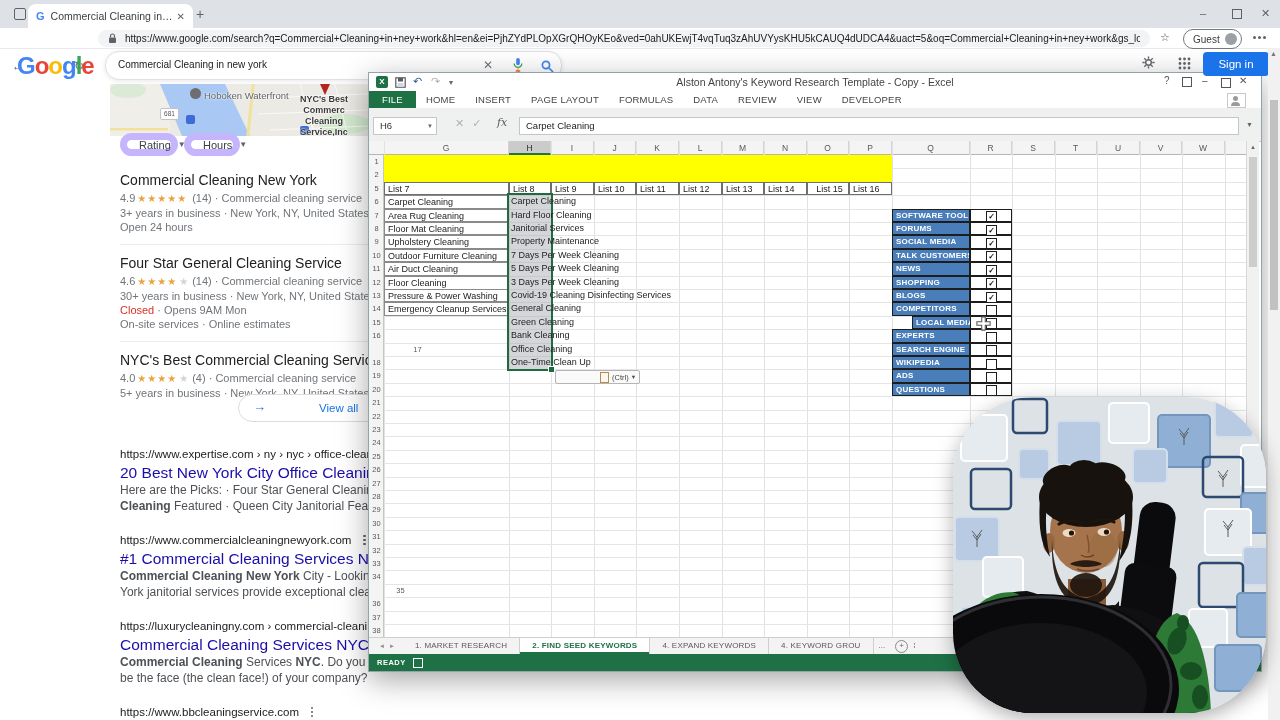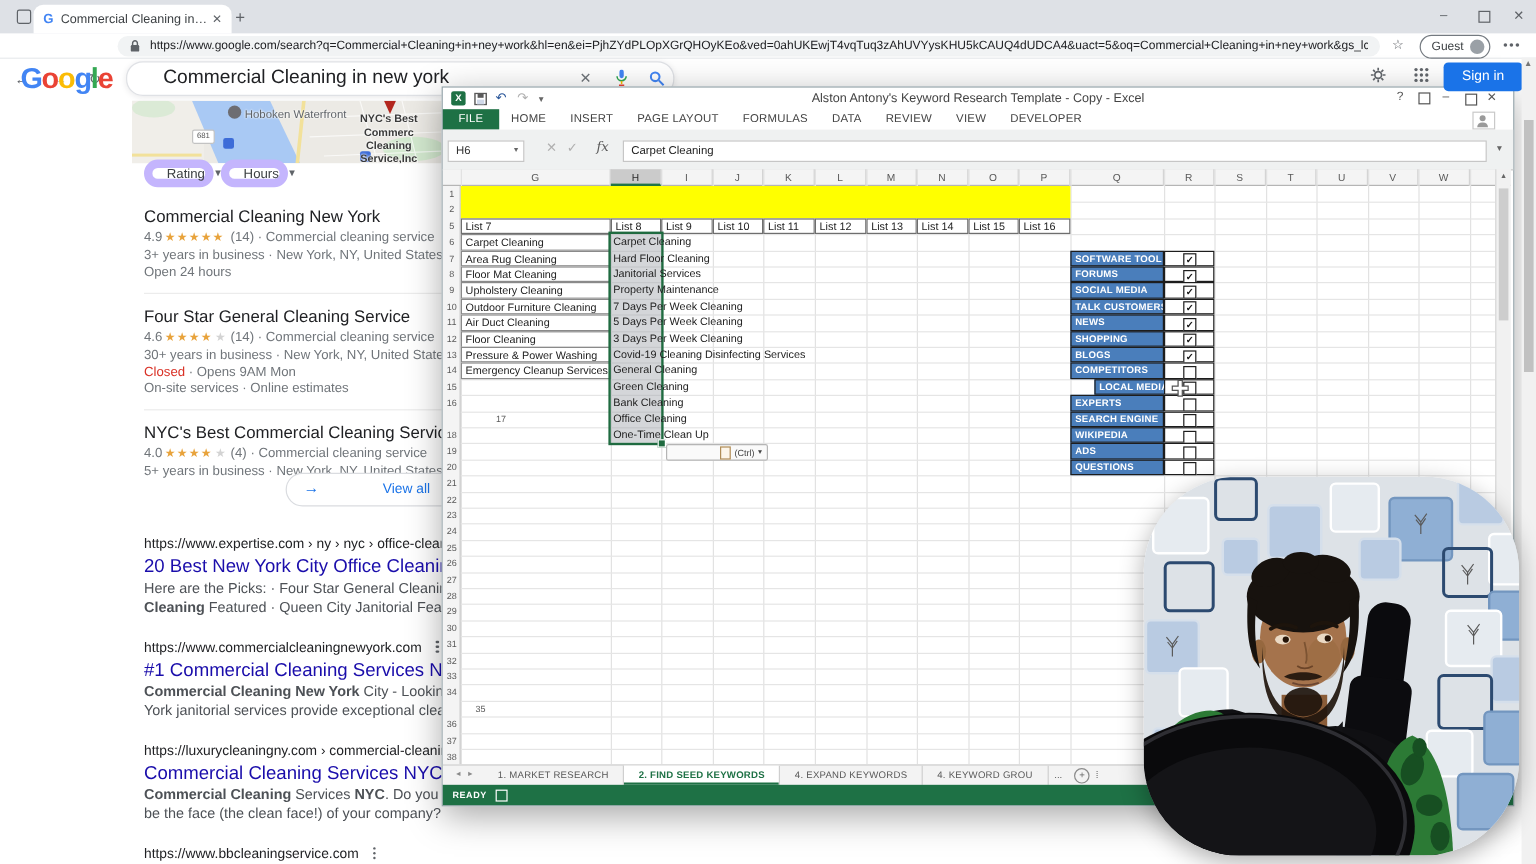--- a/index.html
+++ b/index.html
@@ -31,21 +31,21 @@
   .hdots{position:absolute;left:1253px;top:36px;width:3px;height:3px;border-radius:50%;background:#5f6368;
          box-shadow:5px 0 0 #5f6368,10px 0 0 #5f6368;}
   .bscroll{position:absolute;right:0;top:48px;width:12px;height:672px;background:#f1f1f1;z-index:22;}
   .bscroll .up{position:absolute;top:2px;left:2px;font-size:7px;color:#777;}
   .bscroll .thumb{position:absolute;top:52px;left:2px;width:8px;height:210px;background:#c1c1c1;}
 
   
   .glogo{position:absolute;left:17px;top:52px;font-size:24px;font-weight:bold;letter-spacing:-1px;z-index:1;}
   .gsearch{position:absolute;left:105px;top:51px;width:455px;height:27px;border:1px solid #dfe1e5;border-radius:14px;
            background:#fff;box-shadow:0 1px 5px rgba(32,33,36,.1);z-index:1;}
-  .gsearch .val{position:absolute;left:30px;top:0;line-height:26px;font-size:16px;color:#202124;}
+  .gsearch .val{position:absolute;left:12px;top:0;line-height:26px;font-size:10px;color:#202124;}
   .gsearch .clr{position:absolute;left:377px;top:0;line-height:26px;font-size:12px;color:#70757a;}
   .gsearch .mic{position:absolute;left:407px;top:6px;}
   .gsearch .mag{position:absolute;left:435px;top:7px;}
   .gear{position:absolute;left:1141px;top:55px;z-index:15;}
   .gapps{position:absolute;left:1178px;top:56px;z-index:15;}
   .signin{position:absolute;left:1203px;top:52px;width:66px;height:24px;background:#1a73e8;border-radius:4px;
           color:#fff;font-size:11.5px;text-align:center;line-height:24px;z-index:15;}
   .gmap{position:absolute;left:110px;top:84px;width:258px;height:52px;overflow:hidden;background:#eceae5;z-index:1;}
   .gmap .lbl{position:absolute;font-size:9.5px;color:#5f6368;text-shadow:0 0 2px #fff,0 0 2px #fff;}
   .gmap .biz{position:absolute;left:172px;top:10px;width:84px;text-align:center;font-size:9px;font-weight:bold;
@@ -483,21 +483,21 @@
         <div class="xl-colhead" style="left: 813px; top: 68px; width: 43px; height: 14px;">W</div>
         <div class="xl-yellow" style="left: 15px; top: 82px; width: 508px; height: 26.8px;"></div>
         <div class="xl-cell xl-listhead" style="left: 15px; top: 108.8px; width: 125px; height: 13.4px;">List 7</div>
         <div class="xl-cell xl-listhead" style="left: 140px; top: 108.8px; width: 42px; height: 13.4px;">List 8</div>
         <div class="xl-cell xl-listhead" style="left: 182px; top: 108.8px; width: 43px; height: 13.4px;">List 9</div>
         <div class="xl-cell xl-listhead" style="left: 225px; top: 108.8px; width: 42px; height: 13.4px;">List 10</div>
         <div class="xl-cell xl-listhead" style="left: 267px; top: 108.8px; width: 43px; height: 13.4px;">List 11</div>
         <div class="xl-cell xl-listhead" style="left: 310px; top: 108.8px; width: 43px; height: 13.4px;">List 12</div>
         <div class="xl-cell xl-listhead" style="left: 353px; top: 108.8px; width: 42px; height: 13.4px;">List 13</div>
         <div class="xl-cell xl-listhead" style="left: 395px; top: 108.8px; width: 43px; height: 13.4px;">List 14</div>
-        <div class="xl-cell xl-listhead" style="left: 438px; top: 108.8px; width: 42px; height: 13.4px;">List 15</div>
+        <div class="xl-cell xl-listhead" style="left: 438px; top: 108.8px; width: 42px; height: 13.4px; text-align: center;">List 15</div>
         <div class="xl-cell xl-listhead" style="left: 480px; top: 108.8px; width: 43px; height: 13.4px;">List 16</div>
         <div class="xl-cell xl-gcell" style="left: 15px; top: 122.2px; width: 125px; height: 13.4px;">Carpet Cleaning</div>
         <div class="xl-cell xl-gcell" style="left: 15px; top: 135.6px; width: 125px; height: 13.4px;">Area Rug Cleaning</div>
         <div class="xl-cell xl-gcell" style="left: 15px; top: 149px; width: 125px; height: 13.4px;">Floor Mat Cleaning</div>
         <div class="xl-cell xl-gcell" style="left: 15px; top: 162.4px; width: 125px; height: 13.4px;">Upholstery Cleaning</div>
         <div class="xl-cell xl-gcell" style="left: 15px; top: 175.8px; width: 125px; height: 13.4px;">Outdoor Furniture Cleaning</div>
         <div class="xl-cell xl-gcell" style="left: 15px; top: 189.2px; width: 125px; height: 13.4px;">Air Duct Cleaning</div>
         <div class="xl-cell xl-gcell" style="left: 15px; top: 202.6px; width: 125px; height: 14px;">Floor Cleaning</div>
         <div class="xl-cell xl-gcell" style="left: 15px; top: 216px; width: 125px; height: 13.4px;">Pressure &amp; Power Washing</div>
         <div class="xl-cell xl-gcell" style="left: 15px; top: 229.4px; width: 125px; height: 13.4px;">Emergency Cleanup Services</div>

